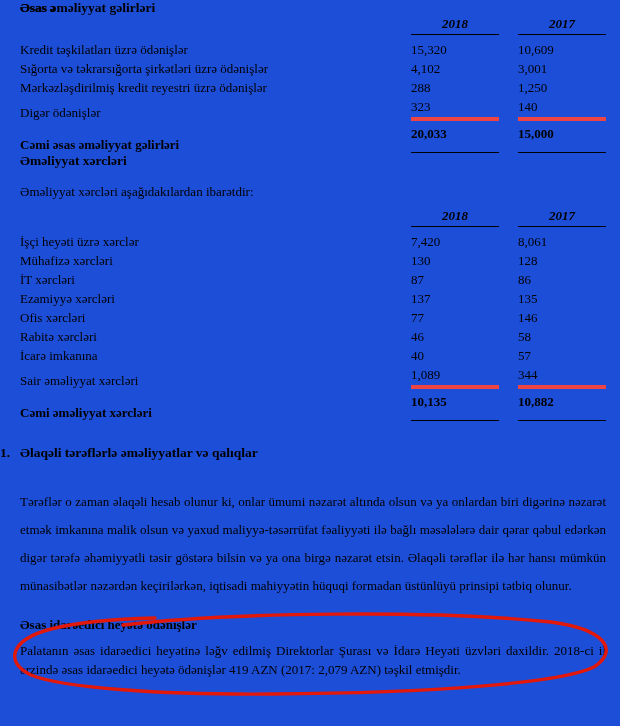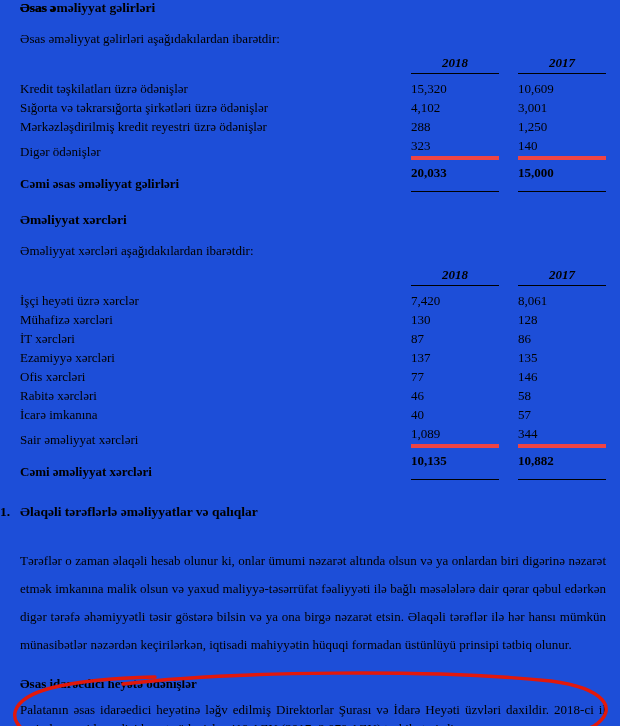--- a/index.html
+++ b/index.html
@@ -6,21 +6,21 @@
   html,body { background:#ffffff; }
   .page {
     position:relative; width:620px; height:726px; overflow:hidden;
     background:#1d4ed8; color:#000;
     font-family:"Liberation Serif","DejaVu Serif",serif;
     font-size:13px; padding:0 14px 0 20px;
   }
   .cut-text { position:absolute; top:0; left:20px; font-weight:bold; font-size:13px; }
   .sec-title { font-weight:bold; font-size:13.5px; }
   .title-1 { }
-  .title-2 { margin-top:20px; }
+  .title-2 { }
   .intro { margin-top:15px; margin-bottom:8px; }
 
   table.fin { width:100%; border-collapse:separate; border-spacing:0; table-layout:fixed; }
   table.fin col.c-label { width:auto; }
   table.fin col.c-num { width:88px; }
   table.fin col.c-gap { width:19px; }
   td, th { font-size:13px; vertical-align:bottom; }
   .lbl { text-align:left; }
   .num { }
   thead th.num { font-weight:bold; font-style:italic; border-bottom:1px solid #000; padding-bottom:2px; }
@@ -40,21 +40,20 @@
 </style>
 </head>
 <body>
 
 <div class="page">
 
   <div class="cut-text">Əsas ə</div>
 
   <div>
     <div class="sec-title title-1">Əsas əməliyyat gəlirləri</div>
-    <div class="intro">Əsas əməliyyat gəlirləri aşağıdakılardan ibarətdir:</div>
 
     <table class="fin">
       <colgroup>
           <col class="c-label">
           <col class="c-num">
           <col class="c-gap">
           <col class="c-num">
         </colgroup>
       <thead>
         <tr>

